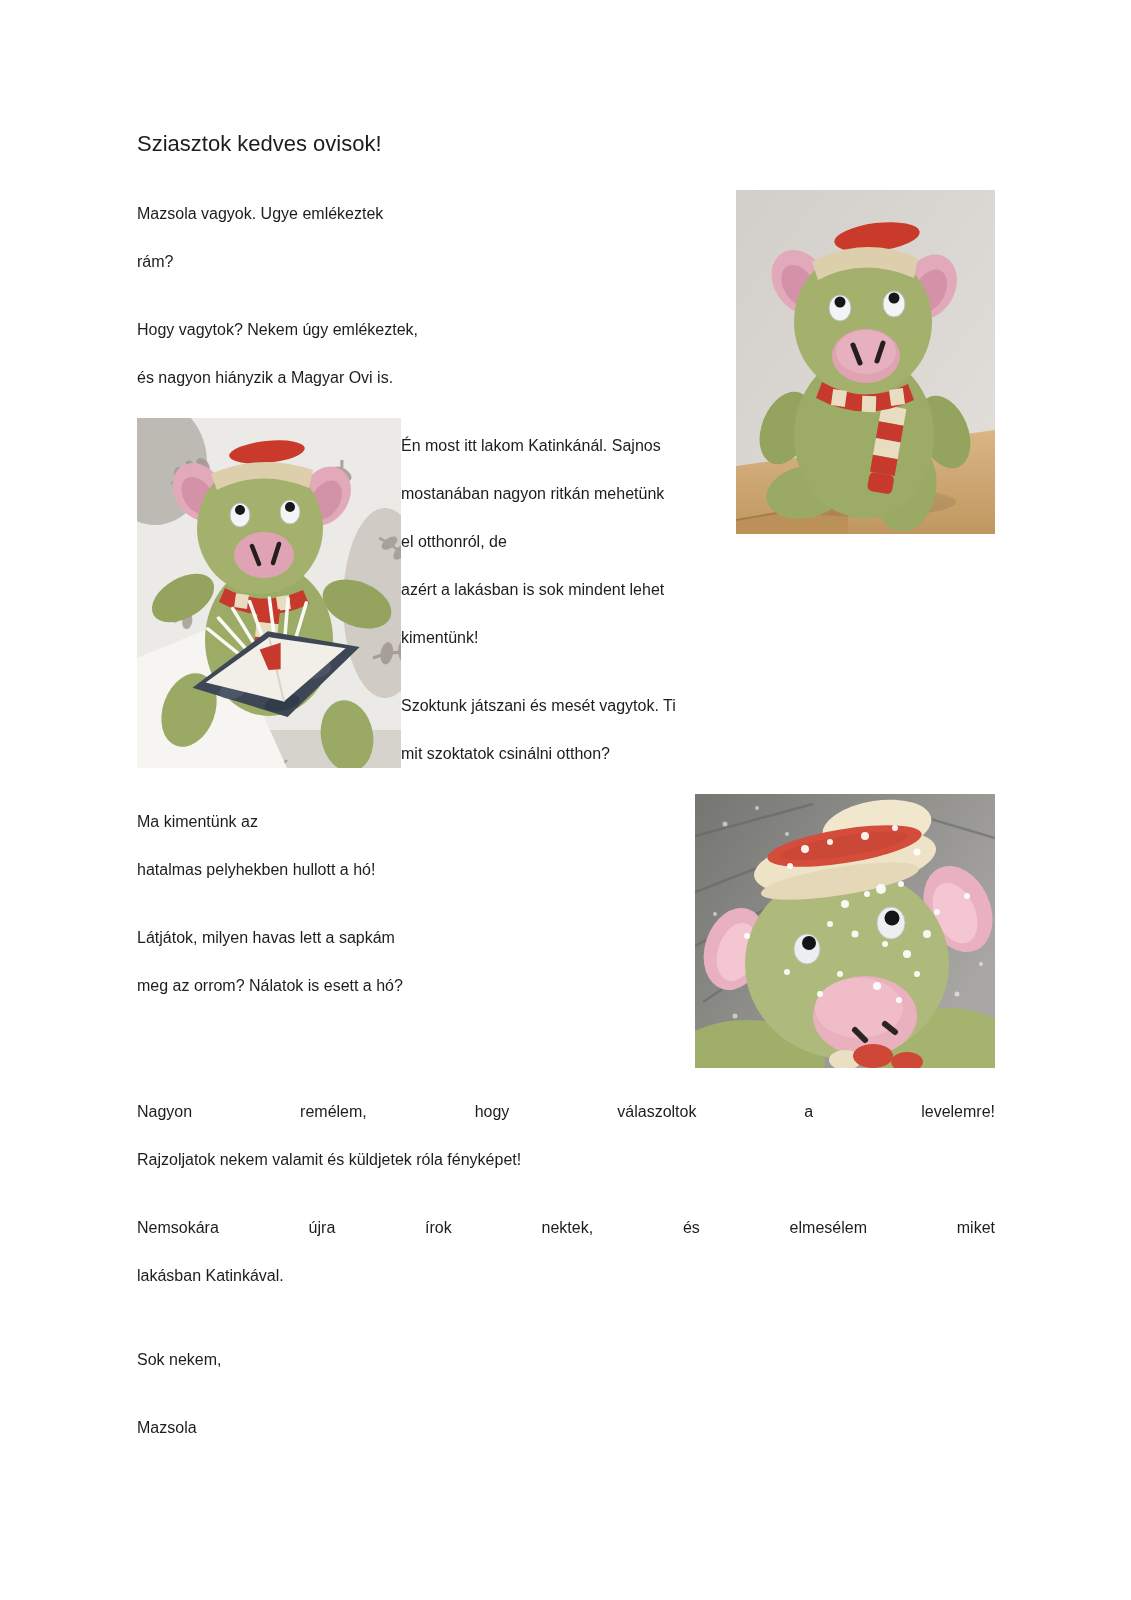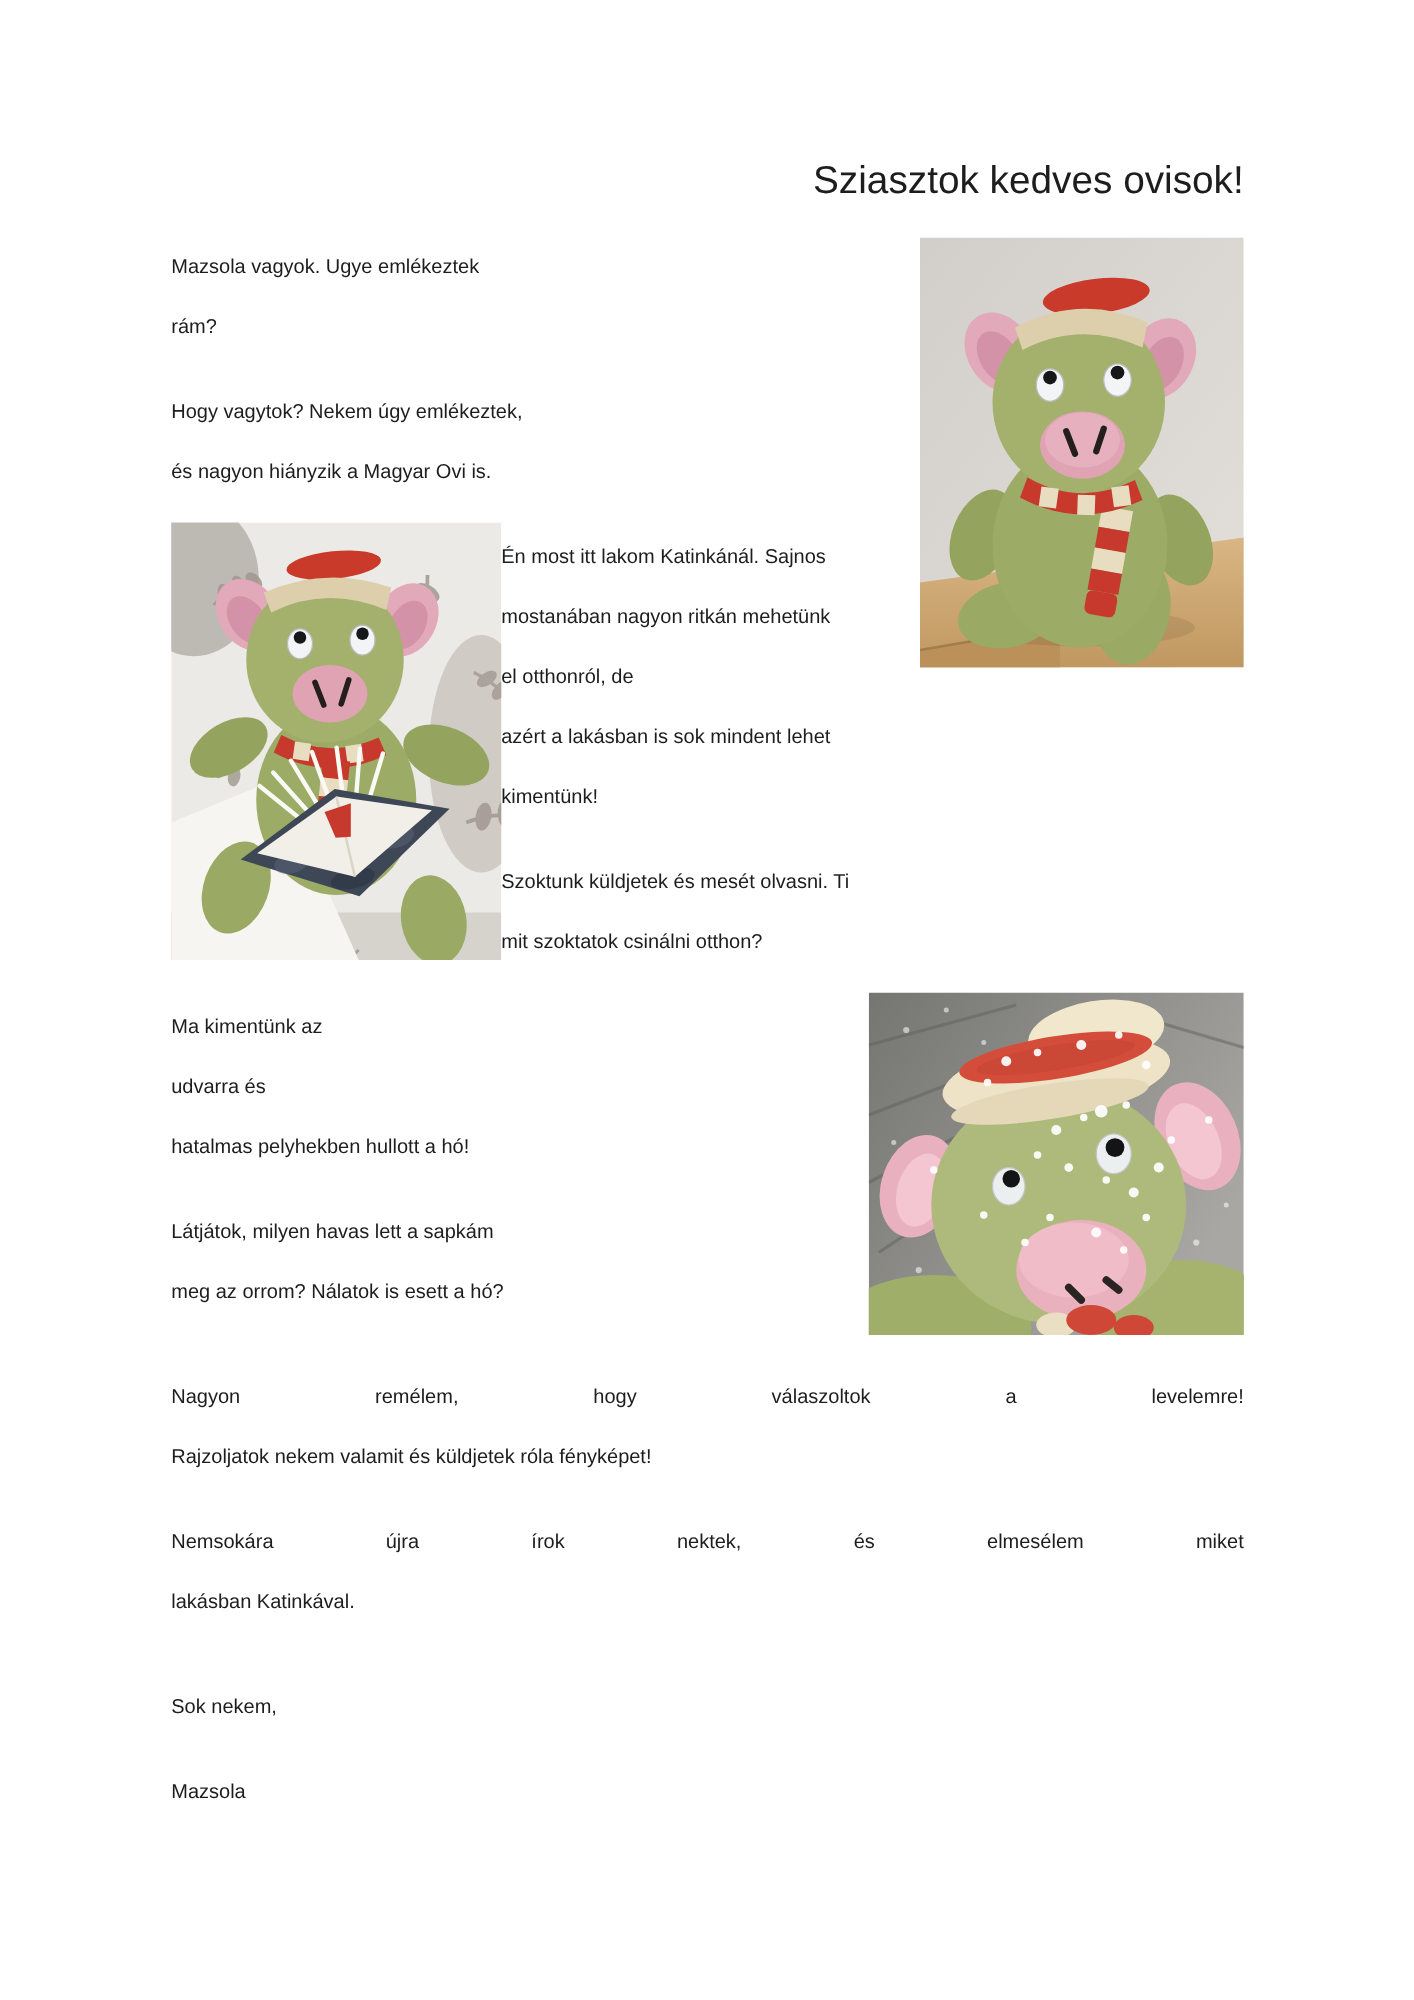--- a/index.html
+++ b/index.html
@@ -2,22 +2,22 @@
 <html><head>
 <meta charset="utf-8">
 <style>
   html,body { margin:0; padding:0; background:#ffffff; }
   .page {
     position:relative; width:1131px; height:1600px; background:#ffffff;
     overflow:hidden; font-family:"Liberation Sans", sans-serif; color:#1d1d1d;
   }
   .content { padding:120px 136px 0 137px; }
   .title {
-    margin:0 0 22px 0; font-size:31px; font-weight:400;
-    line-height:48px; text-align:right;
+    margin:0 0 22px 0; font-size:22px; font-weight:400;
+    line-height:48px; text-align:left;
   }
   .para { margin:0 0 20px 0; font-size:29px; line-height:48px; }
   .line { line-height:48px; min-height:48px; }
   .stretch { text-align:justify; text-align-last:justify; text-justify:inter-word; }
   .clear-r { clear:right; }
   .clear-b { clear:both; }
   figure.photo { margin:0; padding:0; }
   .photo1 { float:right; width:259px; height:344px; margin:13px -14px 0 24px; }
   .photo2 { float:left;  width:264px; height:350px; margin:113px 11px 0 0; }
   .photo3 { float:right; width:300px; height:274px; margin:0 -35px 0 24px; }
@@ -170,21 +170,21 @@
       </p>
       <div class="line">Én most itt lakom Katinkánál. Sajnos</div>
       <div class="line">mostanában nagyon ritkán mehetünk</div>
       <div class="line">el otthonról, de</div>
       <div class="line">azért a lakásban is sok mindent lehet</div>
       <div class="line">kimentünk!</div>
     <p></p>
 
     <p class="para">
       </p>
-      <div class="line">Szoktunk küldjetek és mesét olvasni. Ti</div>
+      <div class="line">Szoktunk játszani és mesét vagytok. Ti</div>
       <div class="line">mit szoktatok csinálni otthon?</div>
     <p></p>
 
     <figure class="photo photo3" aria-label="pig-plush-in-snow-closeup">
       <svg viewBox="0 0 300 274">
         <defs>
           <linearGradient id="pav3" x1="0" y1="0" x2="1" y2="0.6">
             <stop offset="0" stop-color="#757572"></stop>
               <stop offset="1" stop-color="#a8a7a4"></stop>
           </linearGradient>
@@ -258,21 +258,20 @@
             <circle cx="52" cy="142" r="3"></circle>
           <circle cx="272" cy="102" r="3"></circle>
             <circle cx="92" cy="178" r="3"></circle>
         </g>
       </svg>
     </figure>
 
     <p class="para">
       </p>
       <div class="line">Ma kimentünk az</div>
-      <div class="line">udvarra és</div>
       <div class="line">hatalmas pelyhekben hullott a hó!</div>
     <p></p>
 
     <p class="para">
       </p>
       <div class="line">Látjátok, milyen havas lett a sapkám</div>
       <div class="line">meg az orrom? Nálatok is esett a hó?</div>
     <p></p>
 
     <p class="para clear-r">

